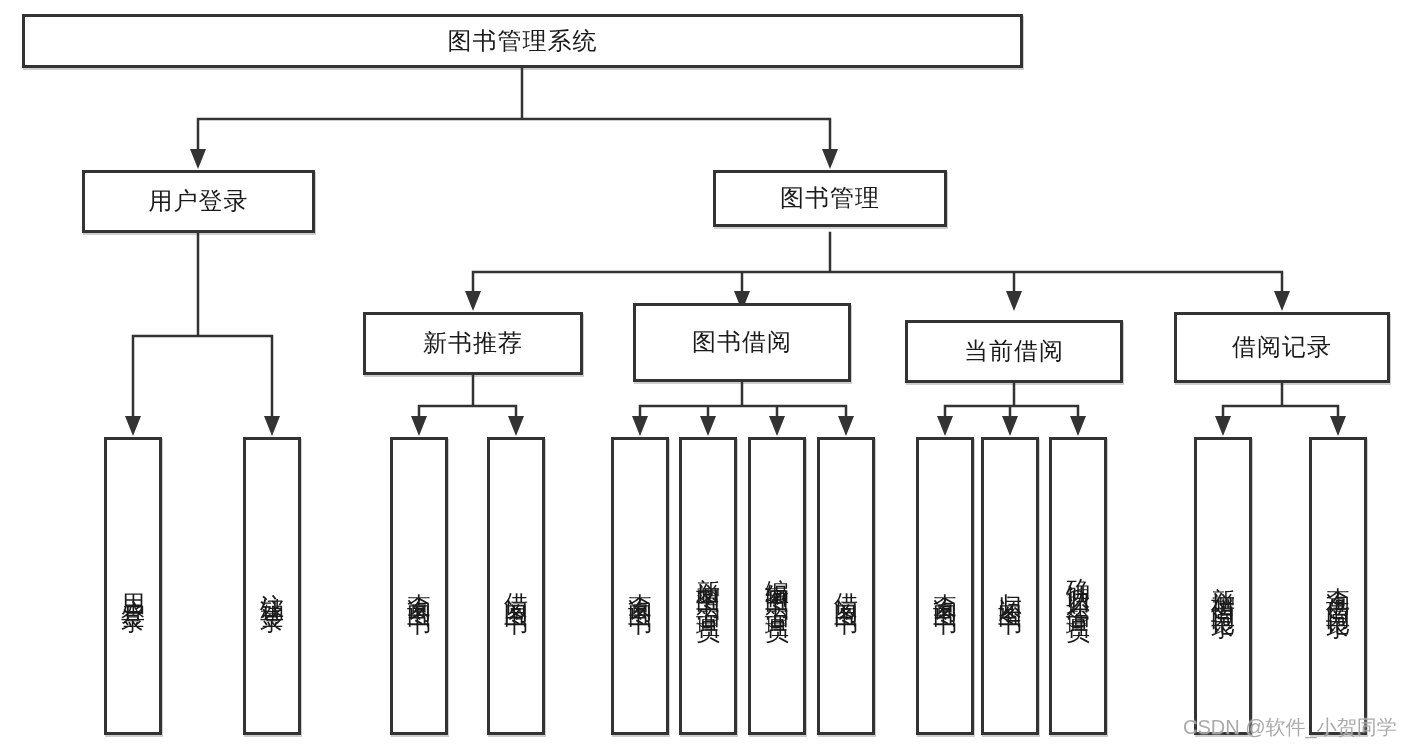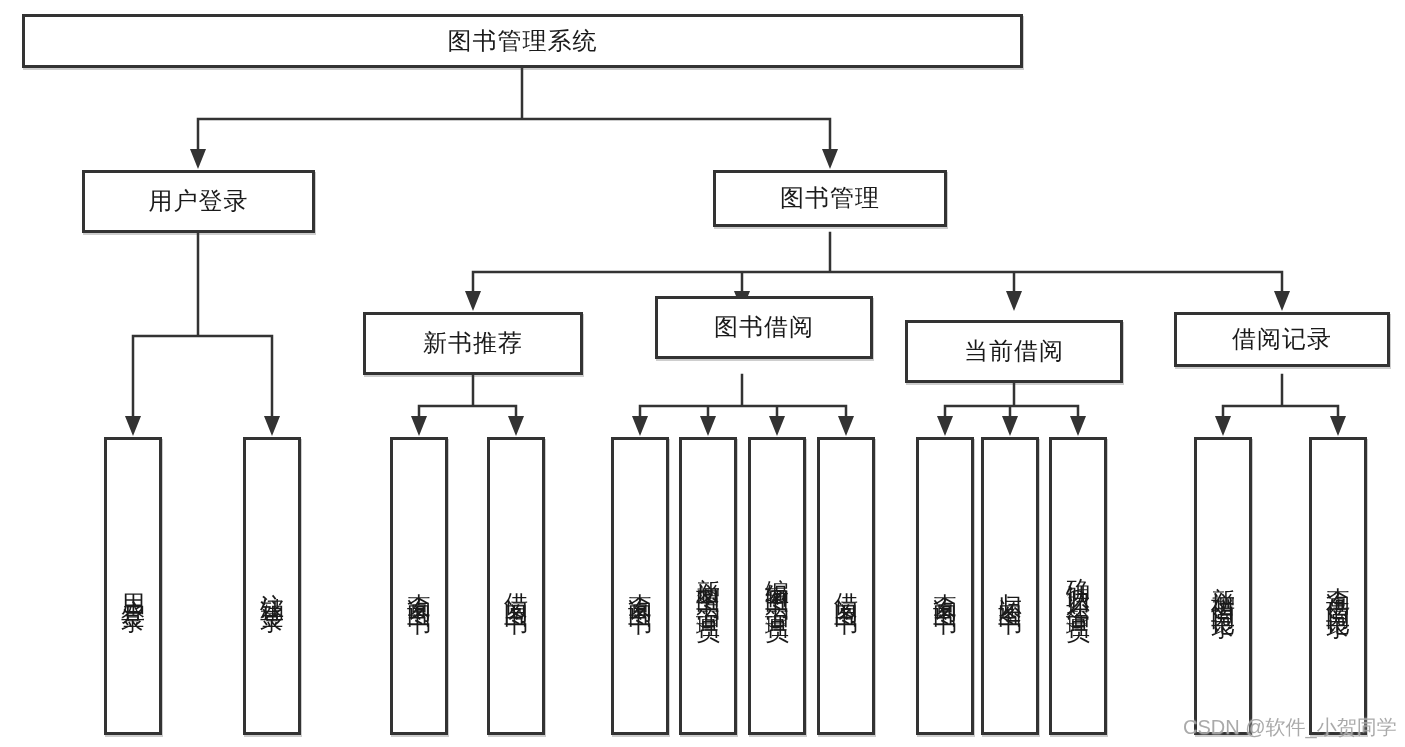--- a/index.html
+++ b/index.html
@@ -99,27 +99,27 @@
   <div class="node" style="left:82px; top:170px; width:233px; height:63px;">
     <span>用户登录</span>
   </div>
   <div class="node" style="left:713px; top:170px; width:234px; height:57px;">
     <span>图书管理</span>
   </div>
 
   <div class="node" style="left:363px; top:312px; width:220px; height:63px;">
     <span>新书推荐</span>
   </div>
-  <div class="node" style="left:633px; top:296px; width:218px; height:63px;margin-left:22px;">
+  <div class="node" style="left:633px; top:303px; width:218px; height:79px;">
     <span>图书借阅</span>
   </div>
   <div class="node" style="left:905px; top:312px; width:218px; height:63px;margin-top:8px;">
     <span>当前借阅</span>
   </div>
-  <div class="node" style="left:1174px; top:312px; width:216px; height:55px;">
+  <div class="node" style="left:1174px; top:312px; width:216px; height:71px;">
     <span>借阅记录</span>
   </div>
 
   <div class="node vnode" style="left:104px; top:437px; width:58px; height:298px;">
     <span>用户登录</span>
   </div>
   <div class="node vnode" style="left:243px; top:437px; width:58px; height:298px;">
     <span>注销登录</span>
   </div>
 

